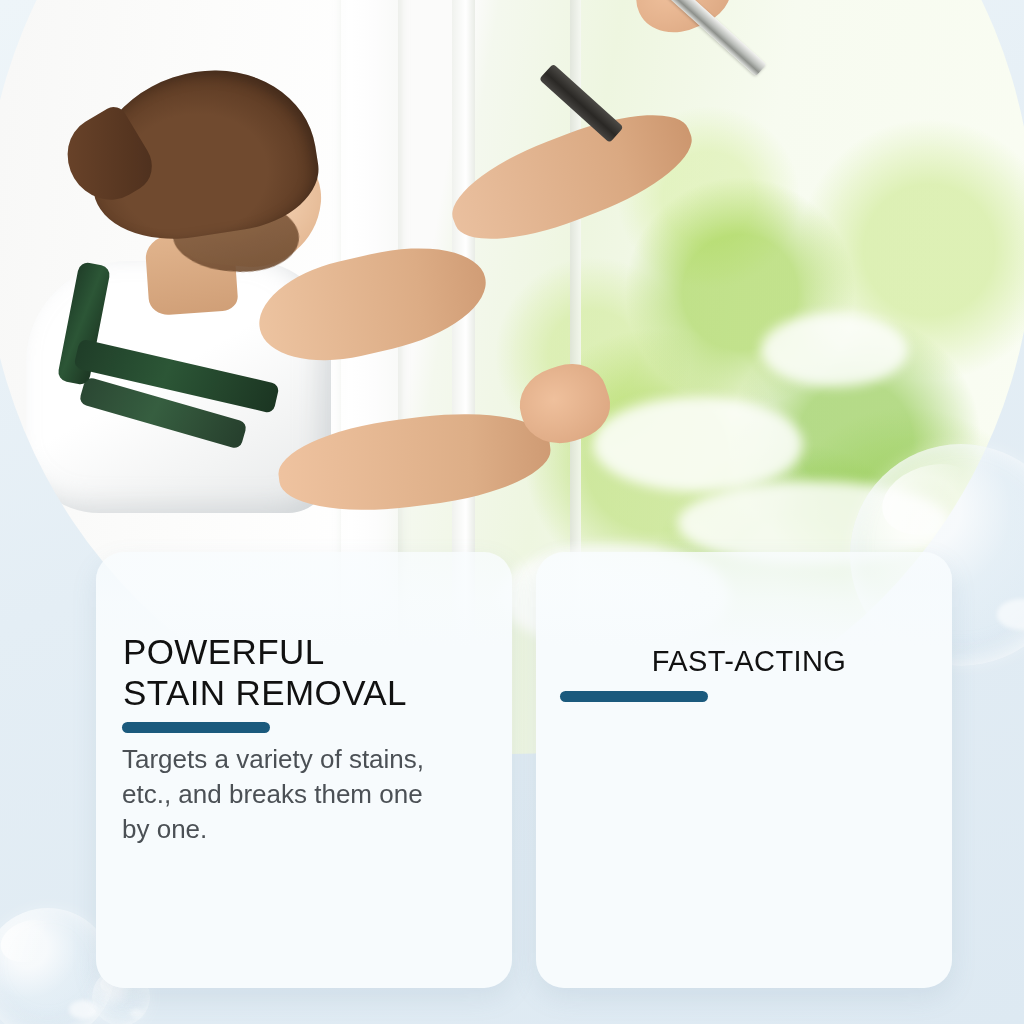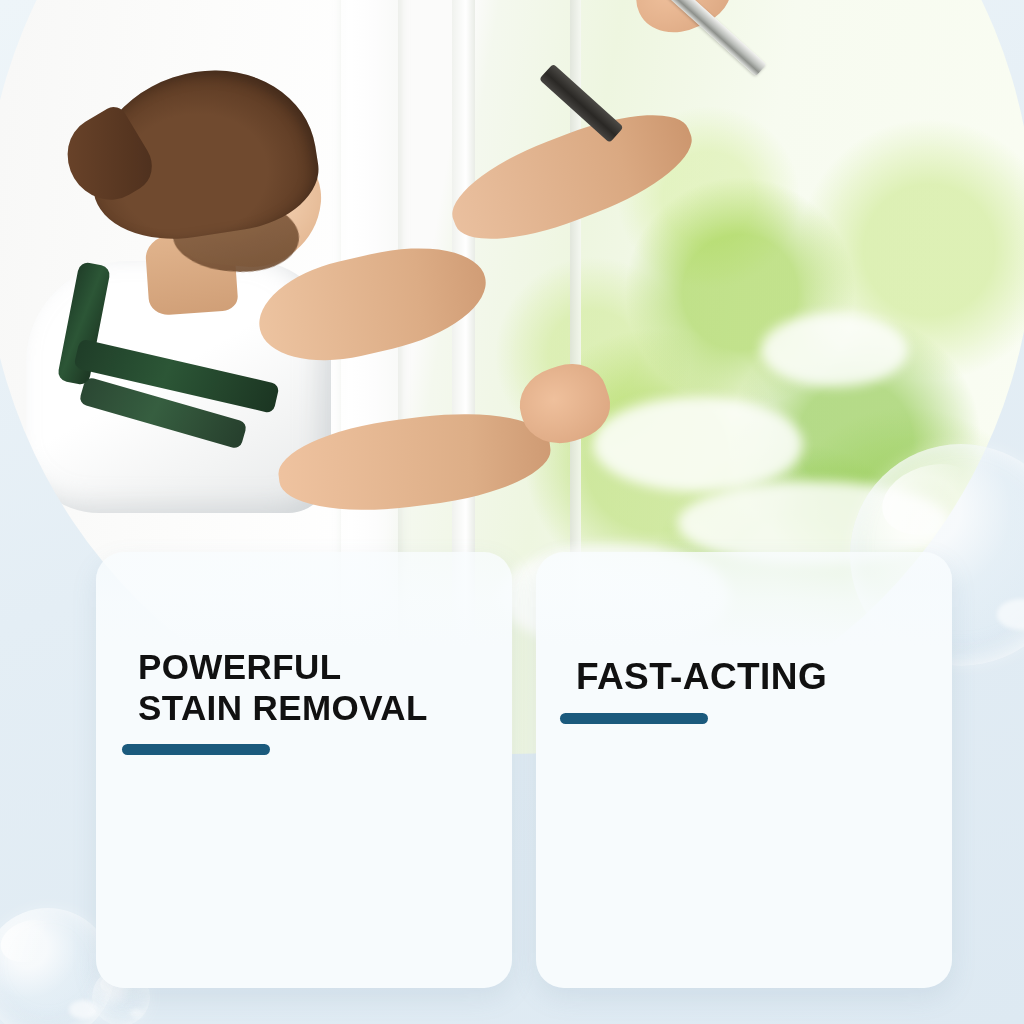--- a/index.html
+++ b/index.html
@@ -163,38 +163,38 @@
   .card{
     position:absolute;top:552px;height:436px;width:416px;
     border-radius:28px;
     background:linear-gradient(180deg,rgba(248,252,254,.80) 0%,rgba(248,252,254,.93) 11%,#f7fbfd 22%,#f7fbfd 100%);
     box-shadow:0 10px 26px rgba(110,140,165,.13);
   }
   .card-left{left:96px;}
   .card-right{left:536px;}
   .card-body{position:absolute;left:26px;right:22px;top:78px;}
   .card-title{
-    margin:16px;
+    margin:1px;
     font-size:35px;line-height:41px;
-    font-weight:700;letter-spacing:.4px;
+    font-weight:400;letter-spacing:.4px;
     color:#111111;
     white-space:pre-line;
   }
   .accent-bar{
     margin-top:9px;
     width:148px;height:11px;border-radius:6px;
   }
   .card-text{
     margin:9px 0 0 0;
     font-size:26px;line-height:35px;
     color:#4b5055;font-weight:400;
     white-space:pre-line;
   }
   .card-right .card-body{top:88px;left:24px;right:14px;}
-  .card-right .card-title{font-size:37px;}
+  .card-right .card-title{font-size:29px;text-align:center;}
   .card-right .card-text{font-size:26px;}
 </style>
 </head>
 <body>
 
 <div id="stage">
 
   <div class="photo-circle">
     <div class="photo-inner">
       <div class="win-left-wall"></div>
@@ -233,20 +233,23 @@
   <div class="bubble bubble-sm"></div>
   <div class="bubble bubble-tiny"></div>
 
   <div class="cards">
 
     <div class="card card-left">
       <div class="card-body">
         <h2 class="card-title" style="color: rgb(17, 17, 17);">POWERFUL
 STAIN REMOVAL</h2>
         <div class="accent-bar" style="background: rgb(27, 90, 125);"></div>
+        <p class="card-text" style="color: rgb(75, 80, 85);">Targets a variety of stains,
+etc., and breaks them one
+by one.</p>
       </div>
     </div>
 
     <div class="card card-right">
       <div class="card-body">
         <h2 class="card-title" style="color: rgb(17, 17, 17);">FAST-ACTING</h2>
         <div class="accent-bar" style="background: rgb(27, 90, 125);"></div>
       </div>
     </div>
 

